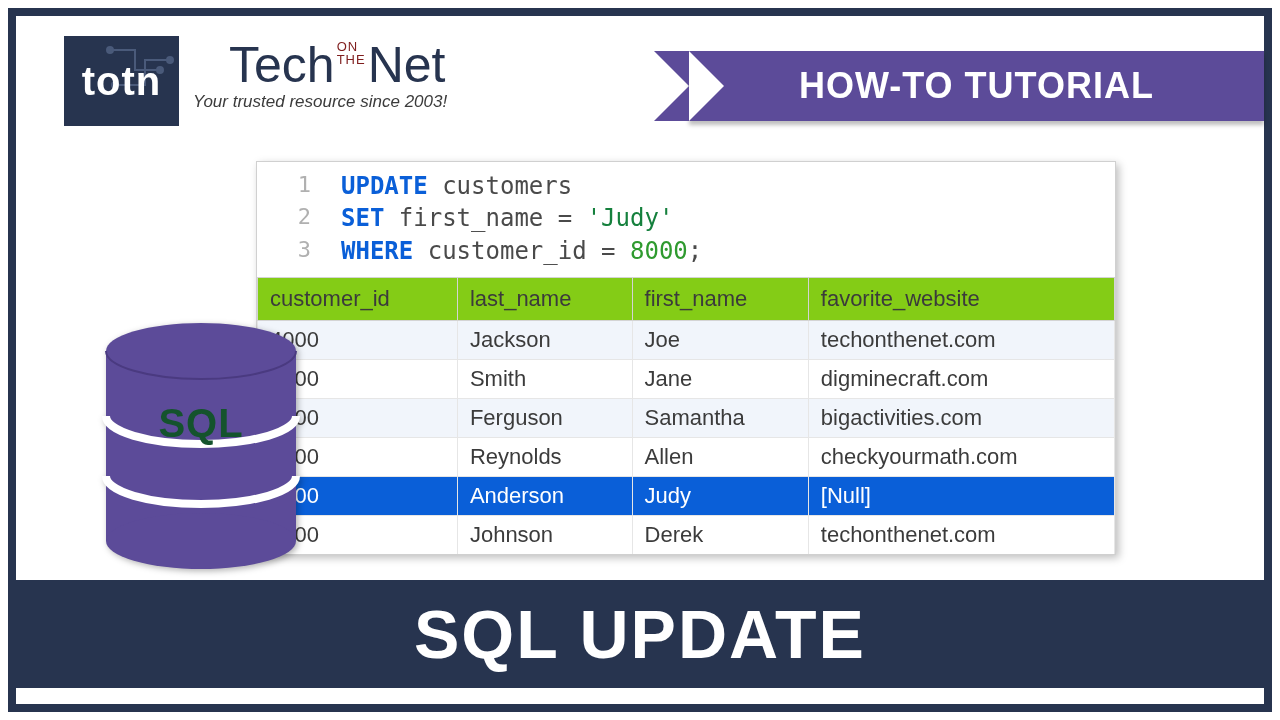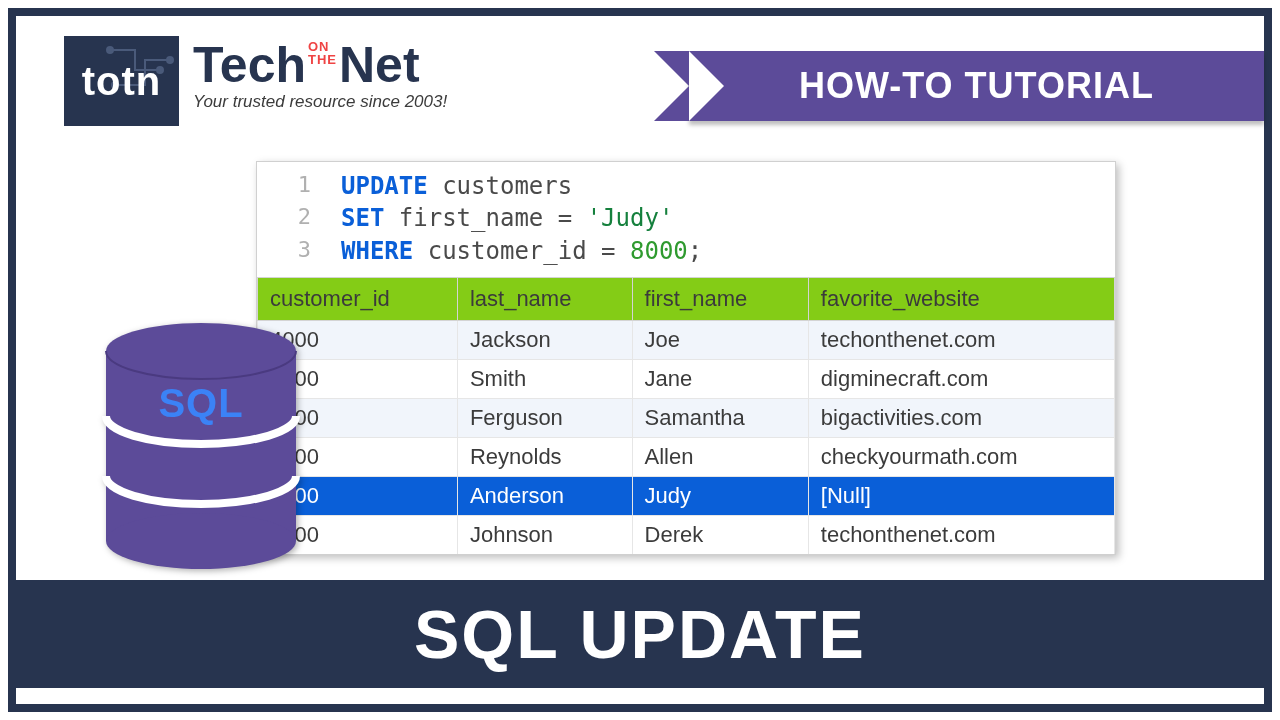--- a/index.html
+++ b/index.html
@@ -47,31 +47,32 @@
     letter-spacing: 1px;
     position: relative;
     z-index: 2;
   }
   .brand-text {
     margin-left: 14px;
     padding-top: 4px;
   }
   .brand-main {
     font-size: 50px;
-    font-weight: 700;
+    font-weight: 400;
     color: #27344f;
     line-height: 1;
+    margin-left: 36px;
   }
   .brand-main .on-the {
     display: inline-block;
     font-size: 13px;
     line-height: 13px;
     vertical-align: 18px;
     margin: 0 2px;
-    color: #ef4444;
+    color: #7f1d1d;
   }
   .brand-main .on-the span { display:block; letter-spacing:1px; }
   .tagline {
     font-size: 17px;
     font-style: italic;
     color: #3b3b3b;
     margin-top: 2px;
   }
   
   .ribbon {
@@ -172,23 +173,23 @@
     position: absolute;
     left: 85px;
     top: 160px;
     width: 200px;
     height: 250px;
   }
   .db-icon svg { filter: drop-shadow(2px 2px 3px rgba(0,0,0,0.3)); }
   .db-label {
     position: absolute;
     left: 0; right: 0;
-    top: 60px;
+    top: 80px;
     text-align: center;
-    color: #3b82f6;
+    color: #14532d;
     font-weight: 800;
     font-size: 40px;
     letter-spacing: 1px;
   }
   
   .footer {
     position: absolute;
     left: 0; right: 0; bottom: 16px;
     height: 108px;
     background: #27344f;

